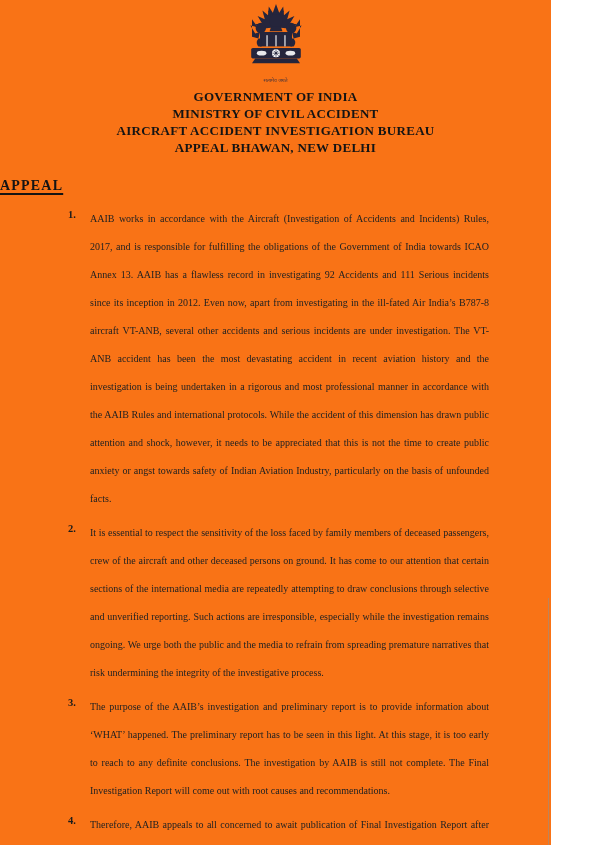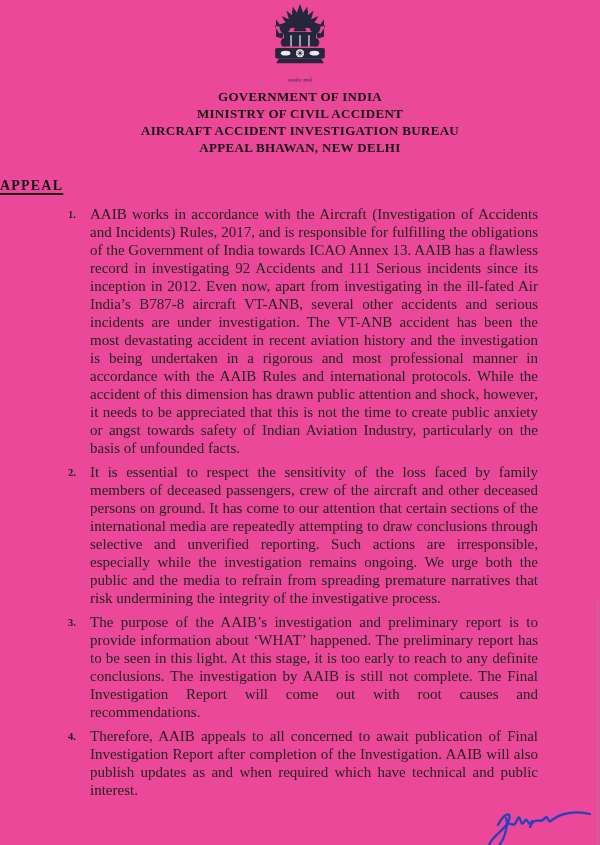--- a/index.html
+++ b/index.html
@@ -1,19 +1,19 @@
 <!DOCTYPE html>
 <html><head>
 <meta charset="utf-8">
 <style>
   html,body{margin:0;padding:0;background:#ffffff;}
   .page{
     position:relative;
-    width:600px;height:845px;
-    background:#ec4899;
+    width:551px;height:845px;
+    background:#f97316;
     overflow:hidden;
     font-family:"Liberation Serif", serif;
     color:#1f1f1f;
   }
   
   .emblem-wrap{
     margin-top:3px;
     display:flex;flex-direction:column;align-items:center;
   }
   .emblem-motto{
@@ -36,21 +36,21 @@
     margin-top:11px;
     padding:0 62px 0 68px;
   }
   .item{display:flex;margin-bottom:6px;}
   .item .num{
     width:22px;flex:0 0 22px;
     font-weight:bold;font-size:10.5px;line-height:20.5px;color:#1c1c1c;
   }
   .item .txt{
     flex:1;
-    font-size:15px;line-height:18px;color:#222222;
+    font-size:10px;line-height:28px;color:#222222;
     text-align:justify;
   }
   
   .sig-block{
     margin-top:6px;margin-right:24px;
     display:flex;flex-direction:column;align-items:flex-end;gap:44px;
   }
   .sig-scribble{position:relative;right:-18px;}
   .sig-name,.sig-desig{
     font-size:11.5px;line-height:15px;color:#232323;text-align:right;

